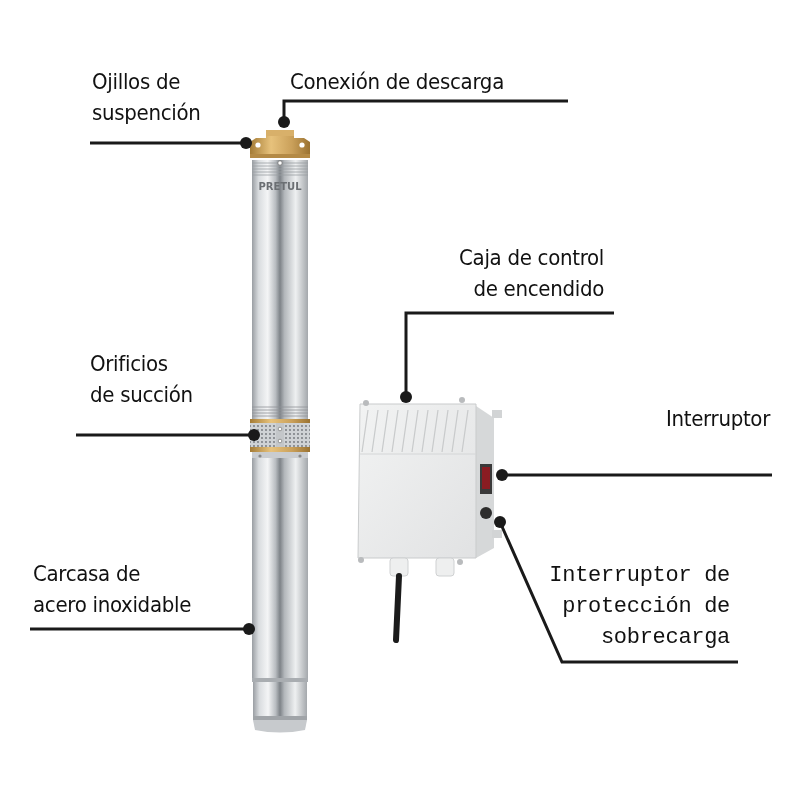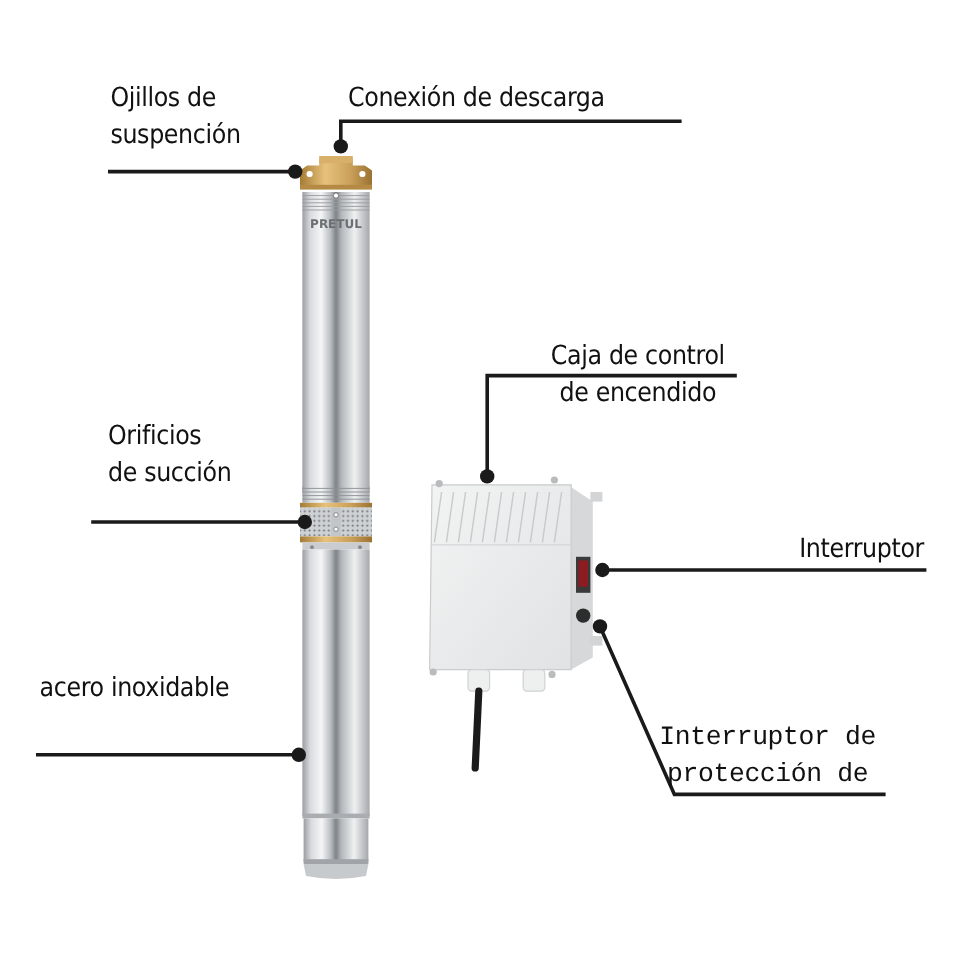--- a/index.html
+++ b/index.html
@@ -1,20 +1,20 @@
 <!DOCTYPE html>
 <html><head>
 <meta charset="utf-8">
 <style>
   html, body { margin: 0; padding: 0; background: #ffffff; }
   body { width: 800px; height: 800px; position: relative; overflow: hidden;
          font-family: "DejaVu Sans Condensed", "DejaVu Sans", "Liberation Sans", sans-serif; }
   .label { position: absolute; color: #111; font-size: 22px; line-height: 31px;
            font-weight: 500; letter-spacing: -0.3px; white-space: nowrap; }
-  .label.right { text-align: center; margin-top: 39px; }
+  .label.right { text-align: right; }
   .label div { display: block; }
   svg.overlay { position: absolute; left: 0; top: 0; }
 </style>
 </head>
 <body>
 
 <svg class="overlay" width="800" height="800" viewBox="0 0 800 800">
   <defs>
     <linearGradient id="steel" x1="0" x2="1" y1="0" y2="0">
       <stop offset="0" stop-color="#9a9ea3"></stop>
@@ -171,19 +171,21 @@
 <div class="label" style="left:90px; top:348px;">
   <div>Orificios</div>
   <div>de succión</div>
 </div>
 
 <div class="label right" style="right:30px; top:403px;">
   <div>Interruptor</div>
 </div>
 
 <div class="label" style="left:33px; top:558px;">
+  <div>Carcasa de</div>
   <div>acero inoxidable</div>
 </div>
 
 <div class="label right" style="right:70px; top:560px;font-family:Liberation Mono, monospace;">
   <div>Interruptor de</div>
   <div>protección de</div>
+  <div>sobrecarga</div>
 </div>
 
 </body></html>

